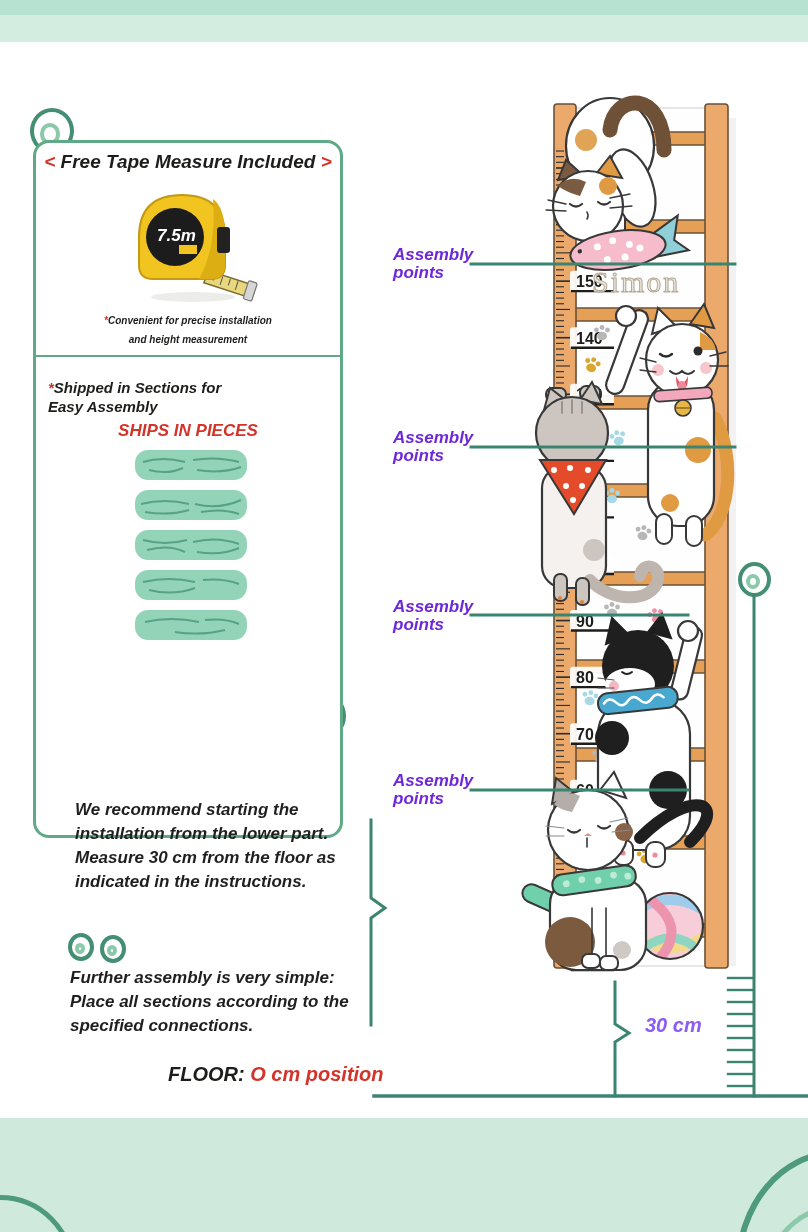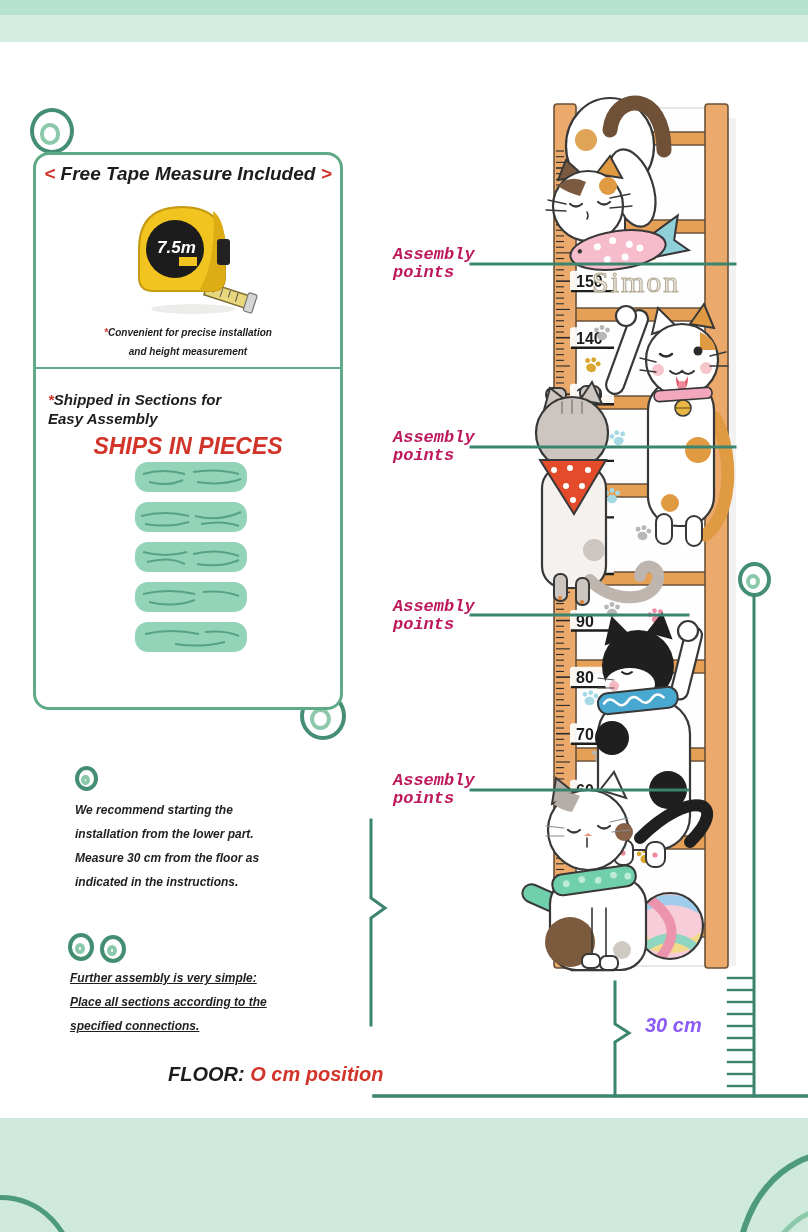--- a/index.html
+++ b/index.html
@@ -5,41 +5,41 @@
   html,body{margin:0;padding:0;}
   .page{position:relative;width:808px;height:1232px;background:#ffffff;overflow:hidden;
         font-family:"Liberation Sans",sans-serif;}
   .band{position:absolute;left:0;width:808px;}
   .band.top1{top:0;height:15px;background:#b7e1d1;}
   .band.top2{top:15px;height:27px;background:#d4ede1;}
   .band.footer{top:1118px;height:114px;background:#cfe9dc;}
   .bi{font-weight:700;font-style:italic;}
   .pre{white-space:pre-line;}
   
-  .info-box{position:absolute;left:33px;top:140px;width:310px;height:558px;background:#fff;
-            border:3px solid #5fa986;border-radius:16px;box-sizing:border-box;margin-top:12px;}
+  .info-box{position:absolute;left:33px;top:140px;width:310px;height:698px;background:#fff;
+            border:3px solid #5fa986;border-radius:16px;box-sizing:border-box;}
   .ib-title{position:absolute;left:0;top:8px;width:100%;text-align:center;font-size:19px;color:#1d1d1b;}
   .red{color:#d2342a;}
   .ast{color:#d2342a;font-weight:700;font-style:italic;}
   .ib-tape{position:absolute;left:85px;top:44px;width:140px;height:120px;}
   .ib-note-tape{position:absolute;left:0;top:168px;width:100%;text-align:center;font-size:10px;color:#1d1d1b;line-height:19px;}
   .ib-divider{position:absolute;left:0px;top:212px;width:304px;height:0;border-top:2px solid #5fa986;}
   .ib-note-sections{position:absolute;left:12px;top:235px;font-size:15px;color:#1d1d1b;line-height:19px;}
-  .ib-ships{position:absolute;left:0;top:278px;width:100%;text-align:center;font-size:23px;}
+  .ib-ships{position:absolute;left:0;top:278px;width:100%;text-align:center;font-size:17px;}
   .planks{position:absolute;left:92px;top:307px;width:126px;}
   .plank{width:112px;height:30px;margin:0 auto 10px auto;background:#93d4b8;border-radius:13px;}
   .plank svg{display:block;}
   .ib-note-connect{position:absolute;right:10px;top:510px;width:280px;text-align:right;font-size:15px;color:#1d1d1b;line-height:19px;}
   
   .orn{position:absolute;border:4px solid #448f73;border-radius:50%;box-sizing:border-box;}
   .orn i{position:absolute;left:16%;top:30%;width:56%;height:56%;border:4px solid #8cc9ab;border-radius:50%;display:block;box-sizing:border-box;}
   
-  .asm{position:absolute;left:393px;font-size:17px;line-height:18px;color:#be185d;font-family:Liberation Mono, monospace;}
+  .asm{position:absolute;left:393px;font-size:17px;line-height:18px;color:#6d28d9;}
   
-  .instr{position:absolute;font-size:12px;line-height:24px;color:#1f1f1f;}
+  .instr{position:absolute;font-size:17px;line-height:24px;color:#1f1f1f;}
   .floor-text{position:absolute;left:168px;top:1063px;font-size:20px;color:#1d1d1b;}
   .cm30{position:absolute;left:645px;top:1014px;font-size:20px;color:#8b5cf6;}
   .chart-svg{position:absolute;left:540px;top:88px;overflow:visible;}
   .overlay-svg{position:absolute;left:0;top:0;pointer-events:none;}
   
   .fcirc{position:absolute;border-radius:50%;box-sizing:border-box;background:transparent;}
 </style>
 </head>
 <body>
 
@@ -579,21 +579,21 @@
       </g>
 
       <line x1="374" y1="1096" x2="808" y2="1096" stroke-width="3.5"></line>
     </g>
   </svg>
 
   <div class="instr bi pre" style="left:75px;top:798px;">We recommend starting the
 installation from the lower part.
 Measure 30 cm from the floor as
 indicated in the instructions.</div>
-  <div class="instr bi pre" style="left:70px;top:966px;text-decoration:underline;">Further assembly is very simple:
+  <div class="instr bi pre" style="left:70px;top:966px;">Further assembly is very simple:
 Place all sections according to the
 specified connections.</div>
 
   <div class="cm30 bi">30 cm</div>
 
   <div class="floor-text bi"><span>FLOOR:</span><span class="red"> O cm position</span></div>
 
 </div>
 
 </body></html>

